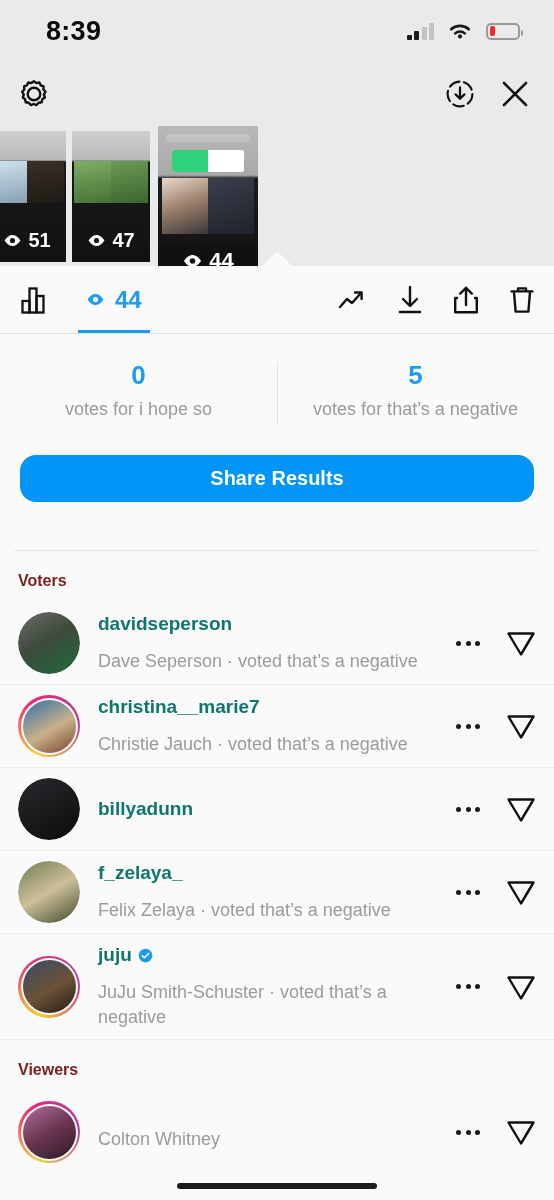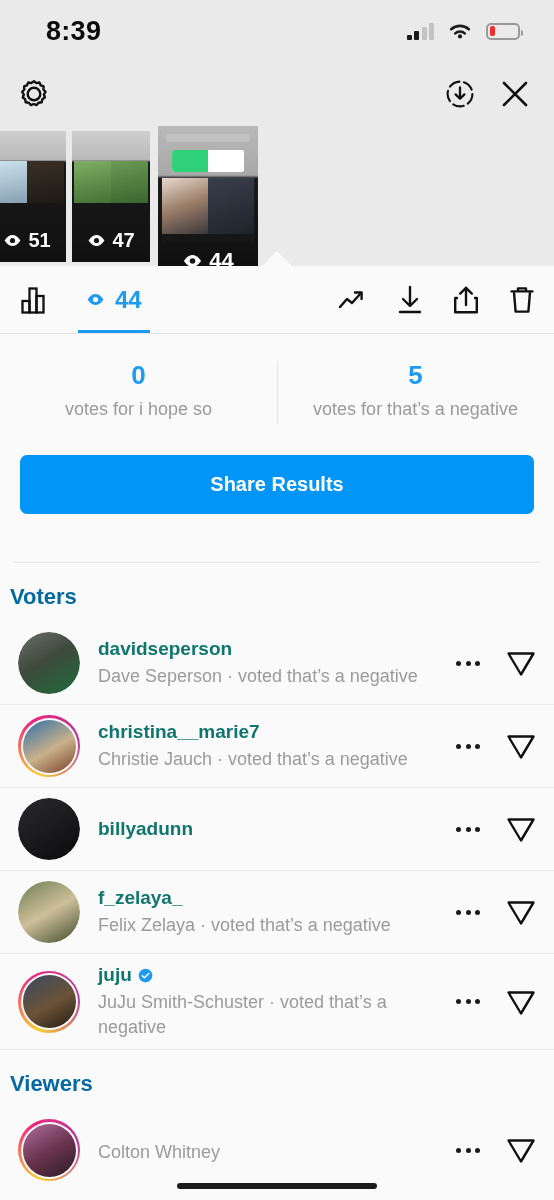--- a/index.html
+++ b/index.html
@@ -112,31 +112,31 @@
 
   
   .poll { padding: 24px 0 6px; display: flex; position: relative; }
   .poll-col { flex: 1; text-align: center; padding: 0 26px; }
   .poll-col .num { font-size: 26px; font-weight: 600; color: #1d9bf0; line-height: 1.35; }
   .poll-col .lbl { font-size: 18px; color: #9a9a9a; line-height: 1.3; margin-top: 5px; }
   .poll-div { position: absolute; left: 50%; top: 28px; width: 1px; height: 62px; background: #e3e3e3; }
 
   .share-wrap { padding: 28px 20px 0; }
   .share-btn {
-    width: 100%; height: 59px; background: #0095f6; border: none; border-radius: 7px;
+    width: 100%; height: 47px; background: #0095f6; border: none; border-radius: 16px;
     color: #fff; font-size: 20px; font-weight: 700; cursor: pointer;
     font-family: "Liberation Sans", sans-serif;
   }
 
   .sep { height: 1px; background: #e6e6e6; margin: 48px 14px 0 14px; }
 
   
   .section-title {
-    font-size: 22px; font-weight: 700; color: #0369a1;
-    padding: 21px 0 12px 10px;
+    font-size: 16px; font-weight: 700; color: #7f1d1d;
+    padding: 21px 0 12px 18px;
   }
   .row {
     display: flex; align-items: center; padding: 10px 18px 10px 18px; min-height: 72px;
   }
   .avatar-wrap { position: relative; width: 62px; height: 62px; flex: 0 0 auto; margin-right: 18px; }
   .avatar { width: 62px; height: 62px; border-radius: 50%; overflow: hidden; position: relative; }
   .ring {
     position: absolute; inset: 0; border-radius: 50%;
     background: conic-gradient(from 200deg, #f9ce34, #ee2a7b, #b7349a, #f9ce34);
     padding: 2.5px;
@@ -145,21 +145,21 @@
   .ring .inner .pic { width: 100%; height: 100%; border-radius: 50%; }
   .pic.p-dave { background: linear-gradient(150deg,#6d6f6a,#3e4a3c 45%,#1e6b3a); }
   .pic.p-christie { background: linear-gradient(150deg,#2e6fa8,#c9b18a 55%,#7a3e2a); }
   .pic.p-billy { background: linear-gradient(150deg,#2a2a2e,#0b0b0d); }
   .pic.p-felix { background: linear-gradient(150deg,#6f7d52,#cdbf9a 50%,#3e4a2b); }
   .pic.p-juju { background: linear-gradient(150deg,#3a4a63,#6b5236 55%,#241c12); }
   .pic.p-colton { background: linear-gradient(150deg,#b06fa0,#6b3550 50%,#2c1a24); }
   .row-text { flex: 1; min-width: 0; padding-right: 10px; }
   .uname { font-size: 19px; font-weight: 700; color: #0f766e; display: flex; align-items: center; gap: 6px; }
   .verified { width: 15px; height: 15px; flex: 0 0 auto; }
-  .sub { font-size: 18px; color: #9b9b9b; line-height: 1.35; margin-top: 4px; }
+  .sub { font-size: 18px; color: #9b9b9b; line-height: 1.35; margin-top: 14px; }
   .row-actions { display: flex; align-items: center; gap: 26px; flex: 0 0 auto; }
   .dots { display: flex; gap: 4.5px; }
   .dots i { width: 5px; height: 5px; border-radius: 50%; background: #1a1a1a; display: block; }
   .row-sep { height: 1px; background: #ececec; margin-left: 0; }
 
   .home-ind {
     position: absolute; bottom: 11px; left: 50%; transform: translateX(-50%);
     width: 200px; height: 6px; border-radius: 3px; background: #1c1c1c;
   }
 </style>

